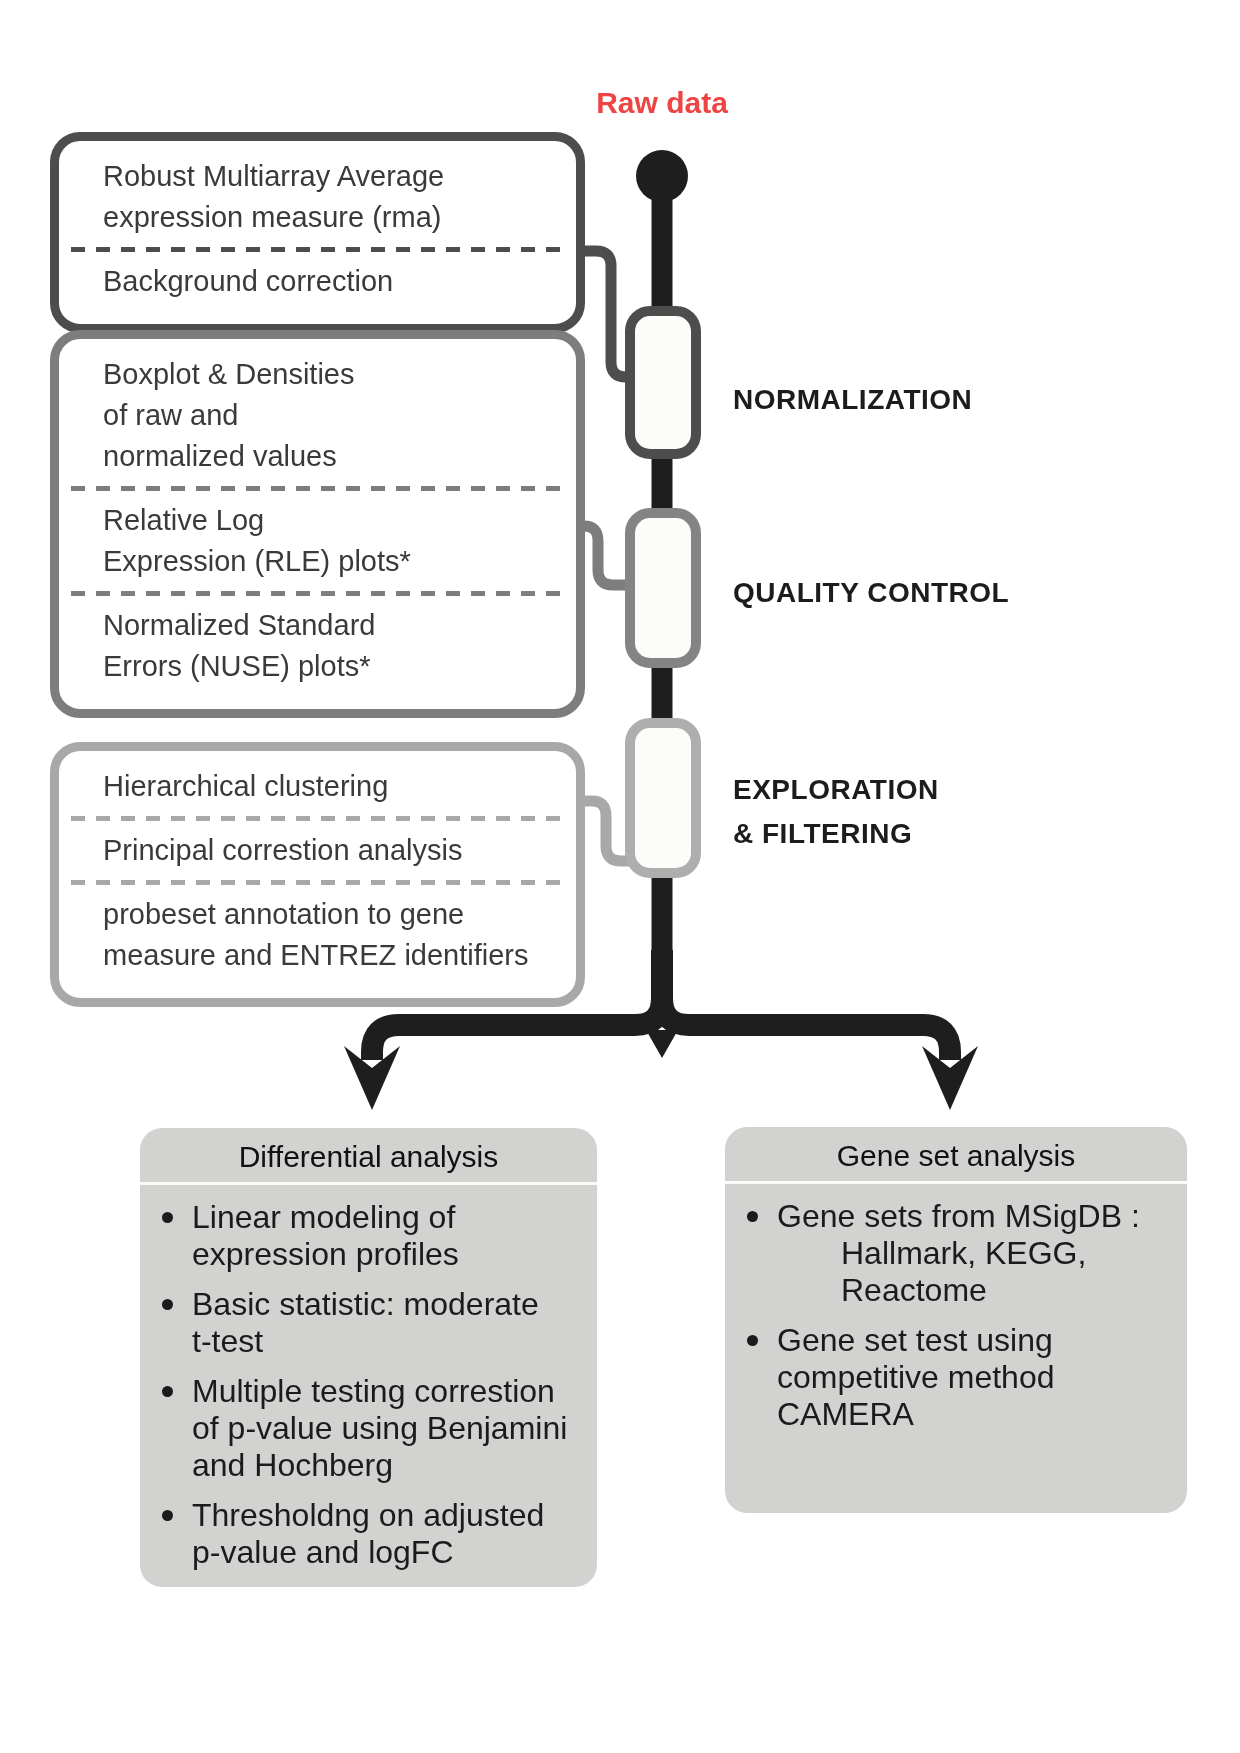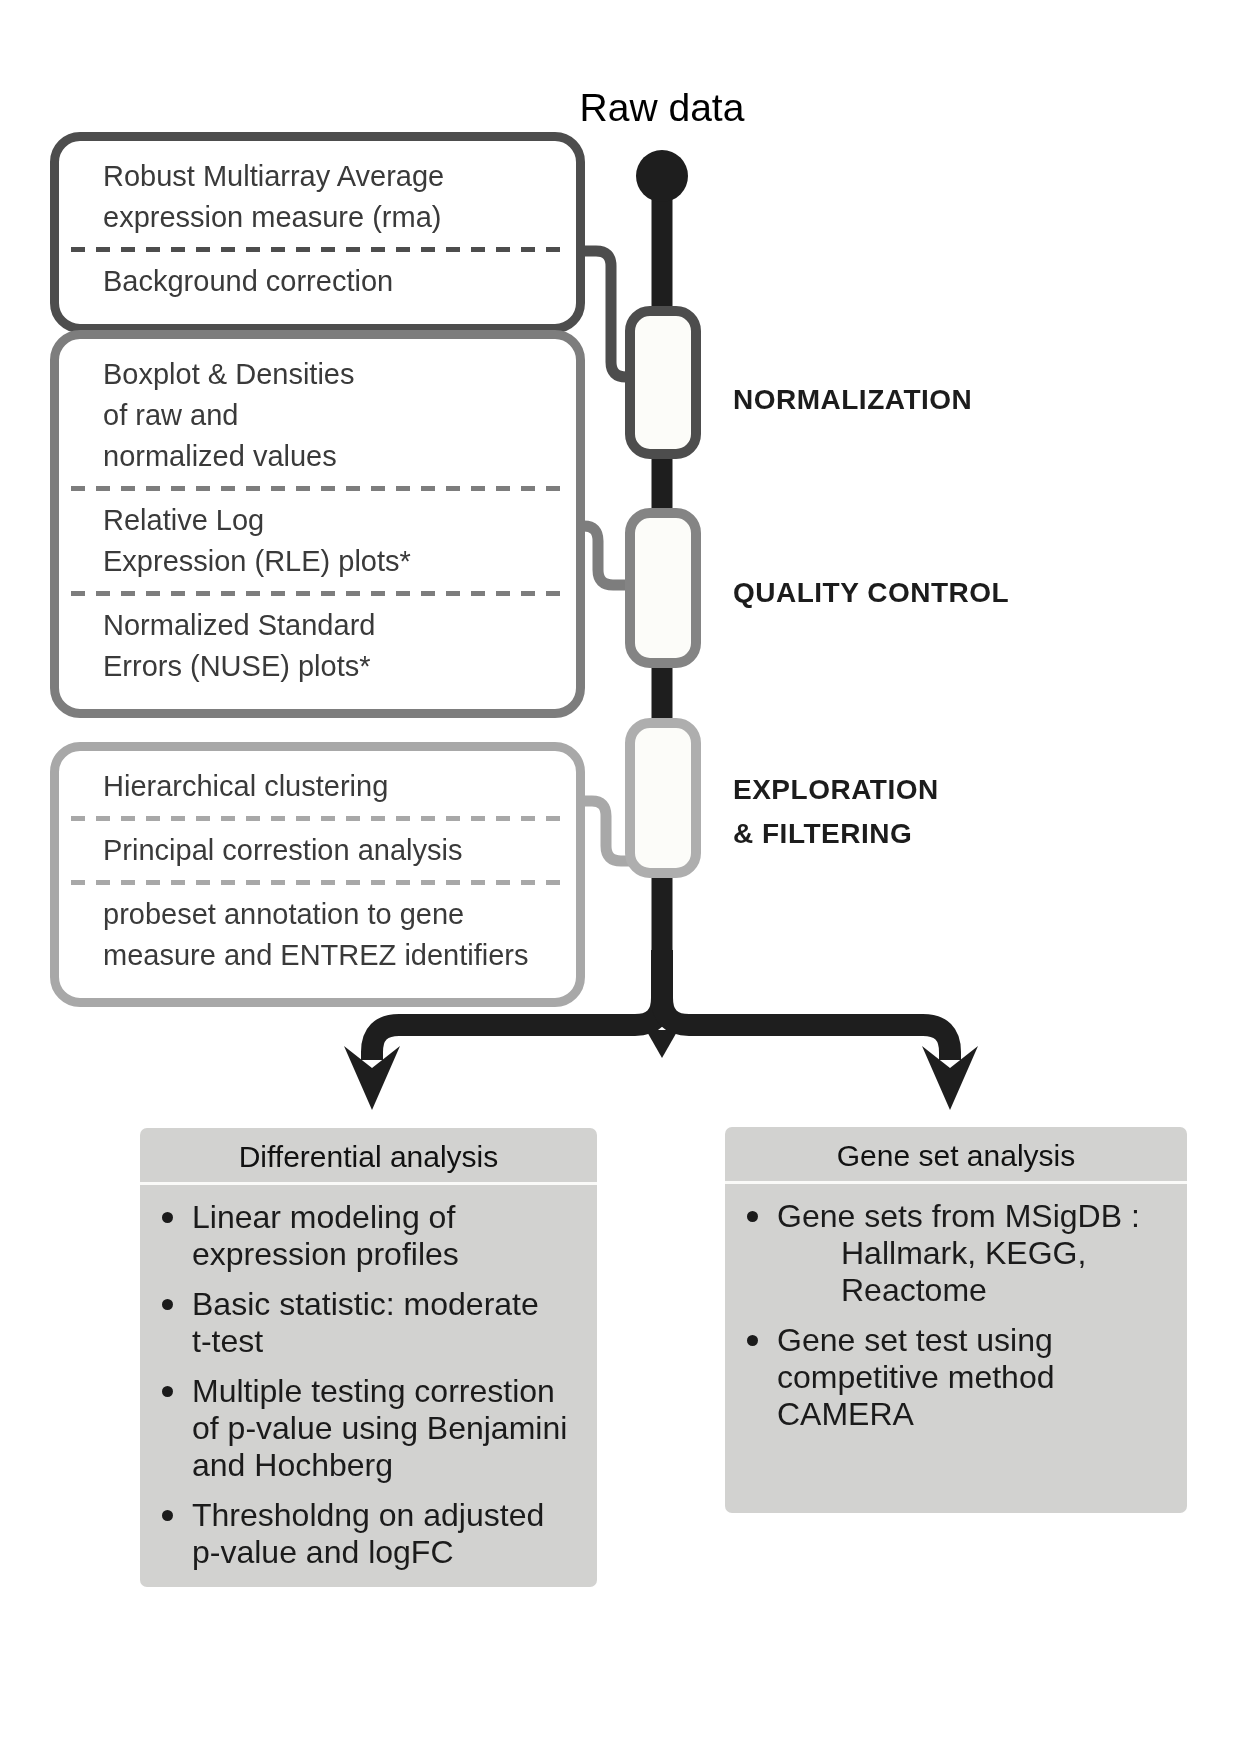--- a/index.html
+++ b/index.html
@@ -1,20 +1,20 @@
 <!DOCTYPE html>
 <html><head>
 <meta charset="utf-8">
 <style>
   html,body { margin:0; padding:0; background:#ffffff; }
   #stage { position:relative; width:1240px; height:1753px; background:#fff;
            font-family:"Liberation Sans", sans-serif; overflow:hidden; }
 
   .raw-label { position:absolute; left:530px; top:86px; width:264px; text-align:center;
-               font-size:39px; font-weight:normal; color:#000000; }
+               font-size:30px; font-weight:bold; color:#ef4444; }
 
   svg.lines { position:absolute; left:0; top:0; }
 
   
   .tool-box { position:absolute; left:50px; width:535px; box-sizing:border-box;
               border:9px solid #555; border-radius:30px; background:#fff;
               padding:8px 14px 8px 12px; color:#3a3a3a; font-size:29px; line-height:41px; }
   .box1 { top:132px; height:201px; }
   .box2 { top:330px; height:388px; }
   .box3 { top:742px; height:265px; }
@@ -22,21 +22,21 @@
   .dash-sep { height:5px; margin:2px 0; }
 
   
   .stage-label { position:absolute; left:733px; font-weight:bold; font-size:28px;
                  color:#1c1c1c; line-height:44px; letter-spacing:0.5px; white-space:nowrap; }
   .sl0 { top:378px; }
   .sl1 { top:571px; }
   .sl2 { top:768px; }
 
   
-  .panel { position:absolute; background:#d2d2d0; border-radius:7px; color:#1b1b1b; }
+  .panel { position:absolute; background:#d2d2d0; border-radius:22px; color:#1b1b1b; }
   .panel-left  { left:140px; top:1128px; width:457px; height:459px; }
   .panel-right { left:725px; top:1127px; width:462px; height:386px; }
   .panel-title { text-align:center; font-size:30px; padding:12px 0 8px; color:#111; }
   .panel-sep { height:3px; background:#fafaf8; }
   ul.blist { list-style:none; margin:0; padding:14px 10px 0 22px; }
   ul.blist li { display:flex; margin-bottom:13px; font-size:32px; line-height:37px; }
   .dot { flex:0 0 30px; }
   .dot::before { content:''; display:block; width:11px; height:11px; border-radius:50%;
                  background:#1b1b1b; margin-top:13px; }
   .bl { flex:1; }

